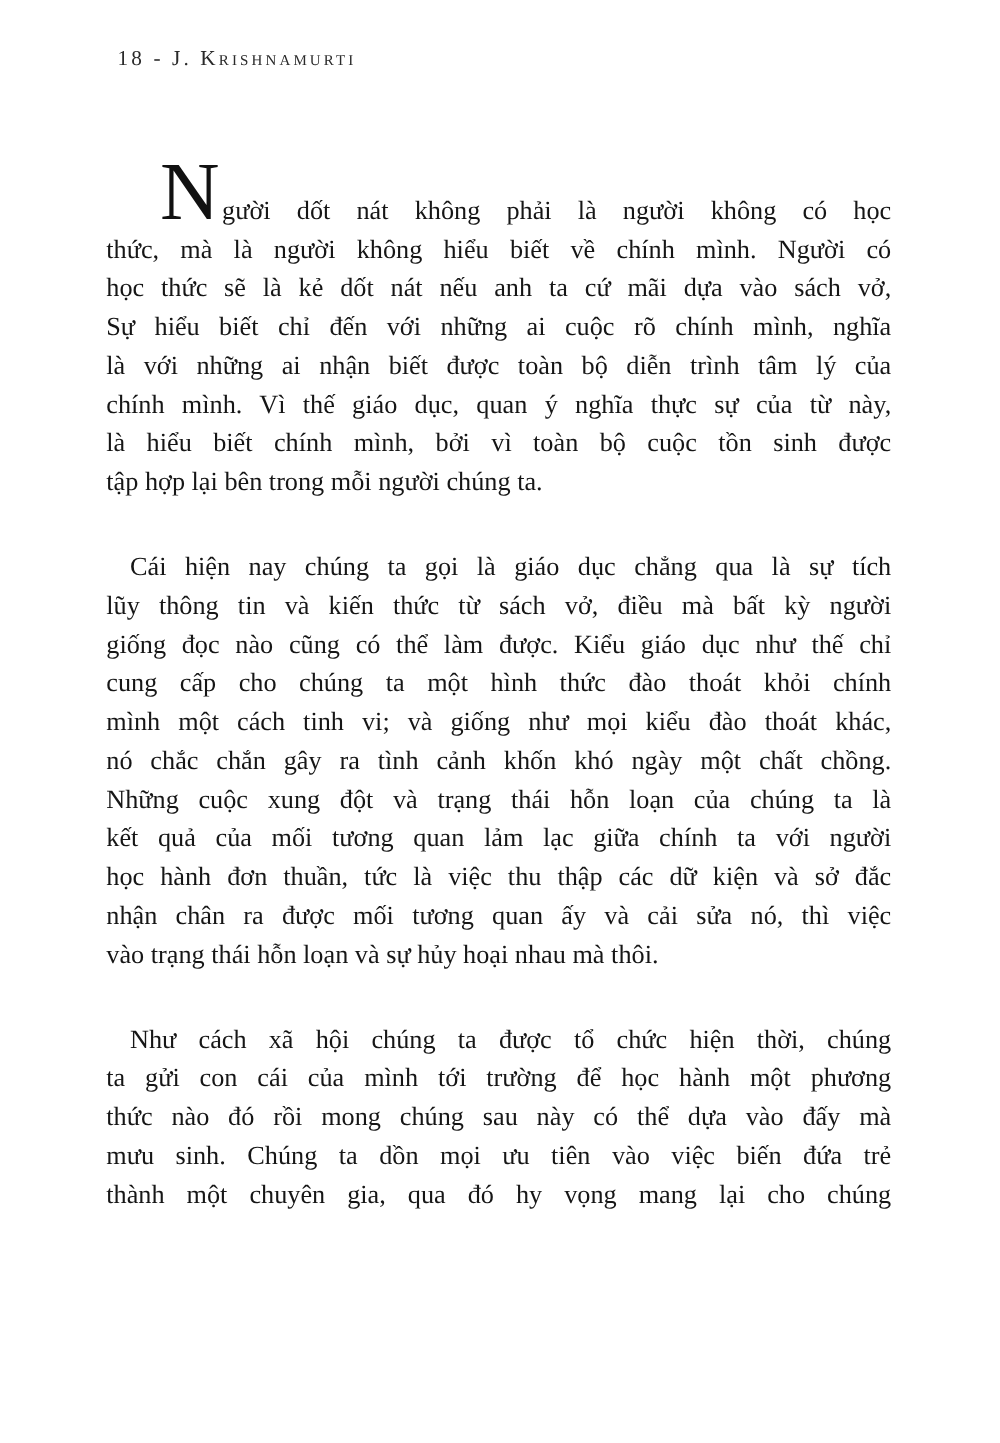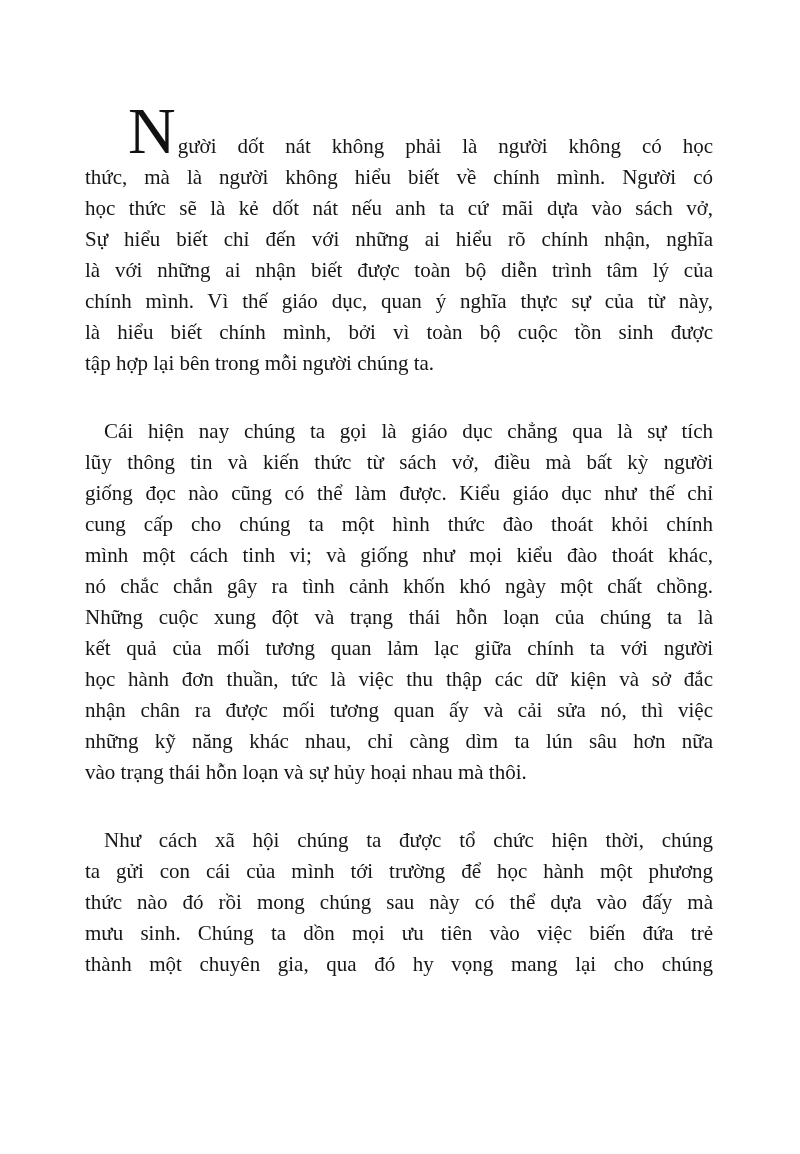--- a/index.html
+++ b/index.html
@@ -59,43 +59,43 @@
     font-size: 66px;
     line-height: 0;
     letter-spacing: 2px;
     color: #111111;
   }
 </style>
 </head>
 <body>
 
 <div class="page">
+  <div class="page-header">18 - J. Krishnamurti</div>
   <div class="page-body">
       <div class="paragraph">
         <div class="line initial-line"><span class="initial">N</span>gười dốt nát không phải là người không có học</div>
         <div class="line">thức, mà là người không hiểu biết về chính mình. Người có</div>
         <div class="line">học thức sẽ là kẻ dốt nát nếu anh ta cứ mãi dựa vào sách vở,</div>
-        <div class="line">Sự hiểu biết chỉ đến với những ai hiểu rõ chính nhận, nghĩa</div>
+        <div class="line">Sự hiểu biết chỉ đến với những ai cuộc rõ chính mình, nghĩa</div>
         <div class="line">là với những ai nhận biết được toàn bộ diễn trình tâm lý của</div>
         <div class="line">chính mình. Vì thế giáo dục, quan ý nghĩa thực sự của từ này,</div>
         <div class="line">là hiểu biết chính mình, bởi vì toàn bộ cuộc tồn sinh được</div>
         <div class="line last">tập hợp lại bên trong mỗi người chúng ta.</div>
       </div>
       <div class="paragraph">
         <div class="line indent">Cái hiện nay chúng ta gọi là giáo dục chẳng qua là sự tích</div>
         <div class="line">lũy thông tin và kiến thức từ sách vở, điều mà bất kỳ người</div>
         <div class="line">giống đọc nào cũng có thể làm được. Kiểu giáo dục như thế chỉ</div>
         <div class="line">cung cấp cho chúng ta một hình thức đào thoát khỏi chính</div>
         <div class="line">mình một cách tinh vi; và giống như mọi kiểu đào thoát khác,</div>
         <div class="line">nó chắc chắn gây ra tình cảnh khốn khó ngày một chất chồng.</div>
         <div class="line">Những cuộc xung đột và trạng thái hỗn loạn của chúng ta là</div>
         <div class="line">kết quả của mối tương quan lảm lạc giữa chính ta với người</div>
         <div class="line">học hành đơn thuần, tức là việc thu thập các dữ kiện và sở đắc</div>
         <div class="line">nhận chân ra được mối tương quan ấy và cải sửa nó, thì việc</div>
-        <div class="line">những kỹ năng khác nhau, chỉ càng dìm ta lún sâu hơn nữa</div>
         <div class="line last">vào trạng thái hỗn loạn và sự hủy hoại nhau mà thôi.</div>
       </div>
       <div class="paragraph">
         <div class="line indent">Như cách xã hội chúng ta được tổ chức hiện thời, chúng</div>
         <div class="line">ta gửi con cái của mình tới trường để học hành một phương</div>
         <div class="line">thức nào đó rồi mong chúng sau này có thể dựa vào đấy mà</div>
         <div class="line">mưu sinh. Chúng ta dồn mọi ưu tiên vào việc biến đứa trẻ</div>
         <div class="line">thành một chuyên gia, qua đó hy vọng mang lại cho chúng</div>
       </div>
     </div>

